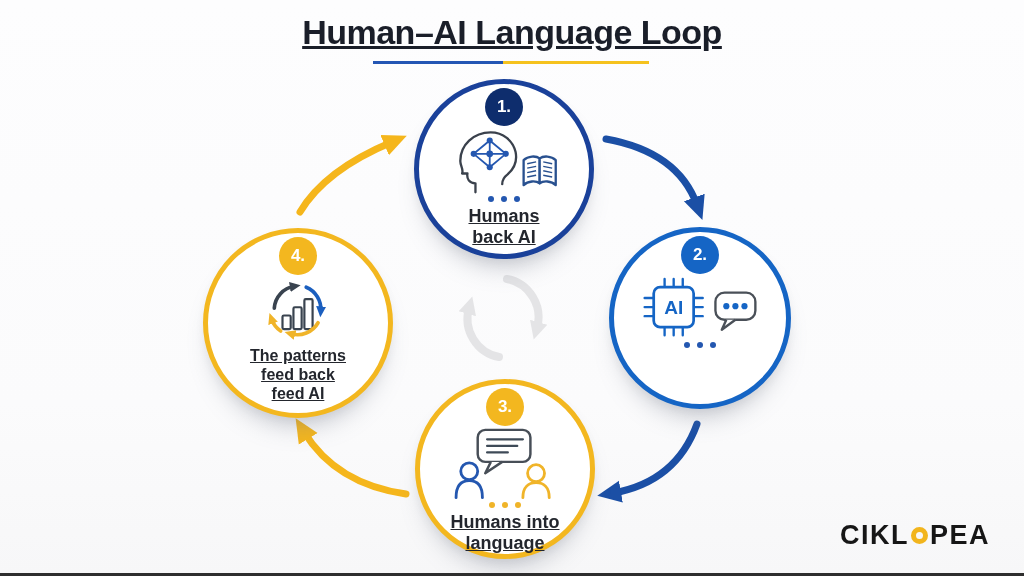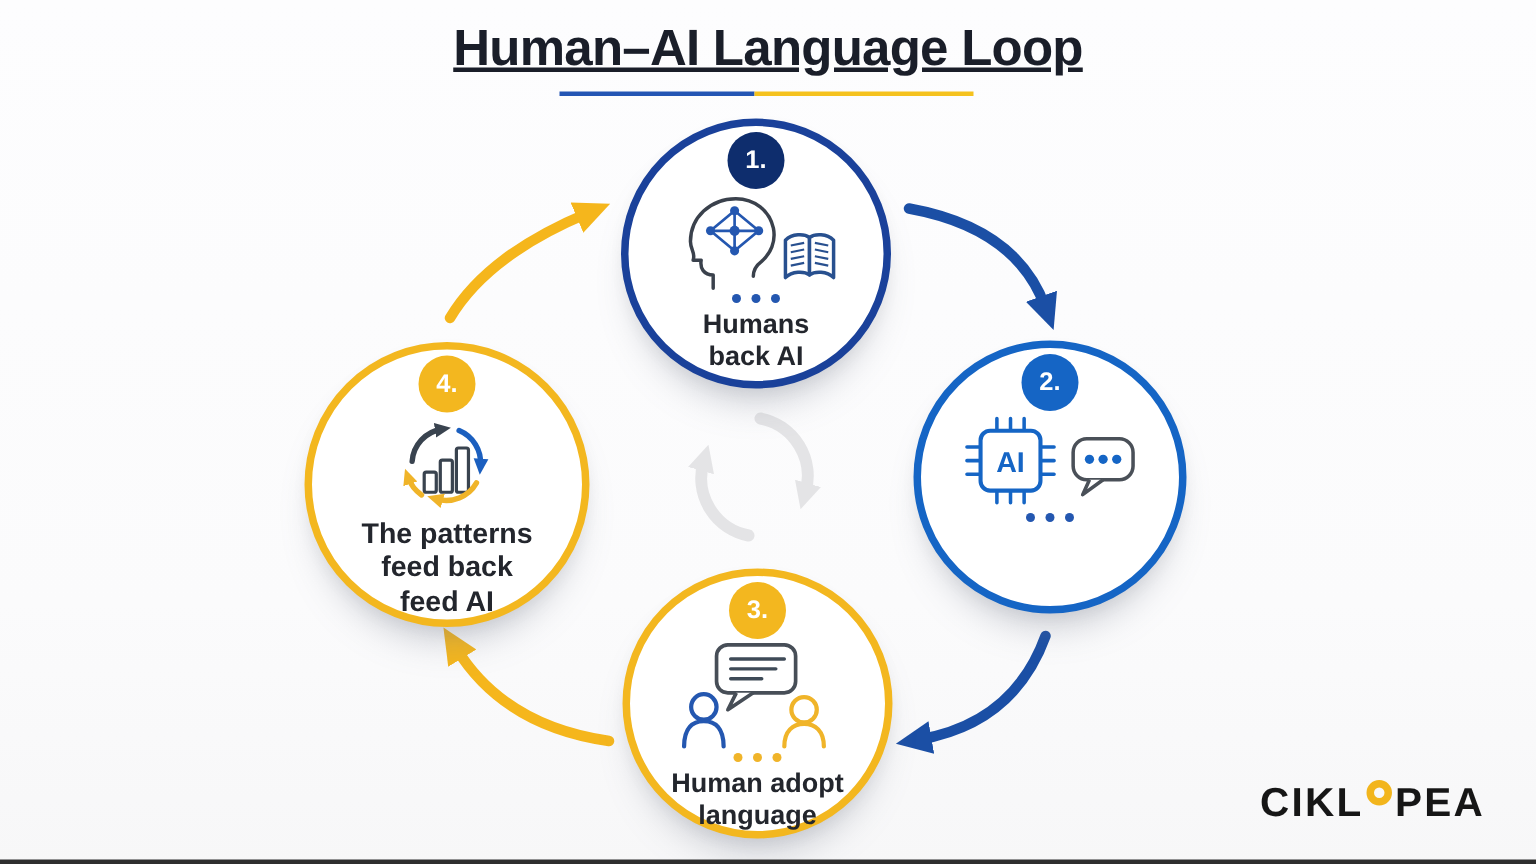--- a/index.html
+++ b/index.html
@@ -91,29 +91,30 @@
   .dots-blue span { background: #2457b0; }
   .dots-yellow span { background: #f0b429; }
 
   .node-label {
     margin-top: 4px;
     text-align: center;
     font-size: 18px;
     font-weight: 700;
     line-height: 1.18;
     color: #23262d;
-  }
-  .node-4 .node-label { margin-top: 6px; font-size: 19px; }
+    text-decoration: underline;
+  }
+  .node-4 .node-label { margin-top: 6px; font-size: 16px; }
 
   .logo {
     position: absolute;
     right: 34px;
     bottom: 25px;
     display: flex;
-    align-items: flex-start;
+    align-items: center;
     font-size: 27px;
     font-weight: 700;
     letter-spacing: 1.5px;
     color: #161616;
     margin-top: 16px;
   }
   .logo-o-ring {
     display: inline-block;
     width: 17px; height: 17px;
     border: 5px solid #f2b51d;
@@ -240,21 +241,21 @@
         <circle cx="88" cy="48" r="9"></circle>
         <path d="M74 74 C74 63 80 58 88 58 C96 58 102 63 102 74"></path>
       </g>
     </svg>
     <div class="dots dots-yellow">
         <span></span>
         <span></span>
         <span></span>
       </div>
     <div class="node-label">
-      <div>Human adopt</div>
+      <div>Humans into</div>
       <div>language</div>
     </div>
   </div>
 
   <div class="node node-4">
     <div class="badge badge-yellow">4.</div>
     <svg class="node-icon" width="92" height="62" viewBox="0 0 100 68">
       <defs>
         <marker id="mDarkS" markerUnits="userSpaceOnUse" markerWidth="13" markerHeight="13" refX="5" refY="6.5" orient="auto">
           <path d="M0,1 L12,6.5 L0,12 Z" fill="#39434f"></path>

